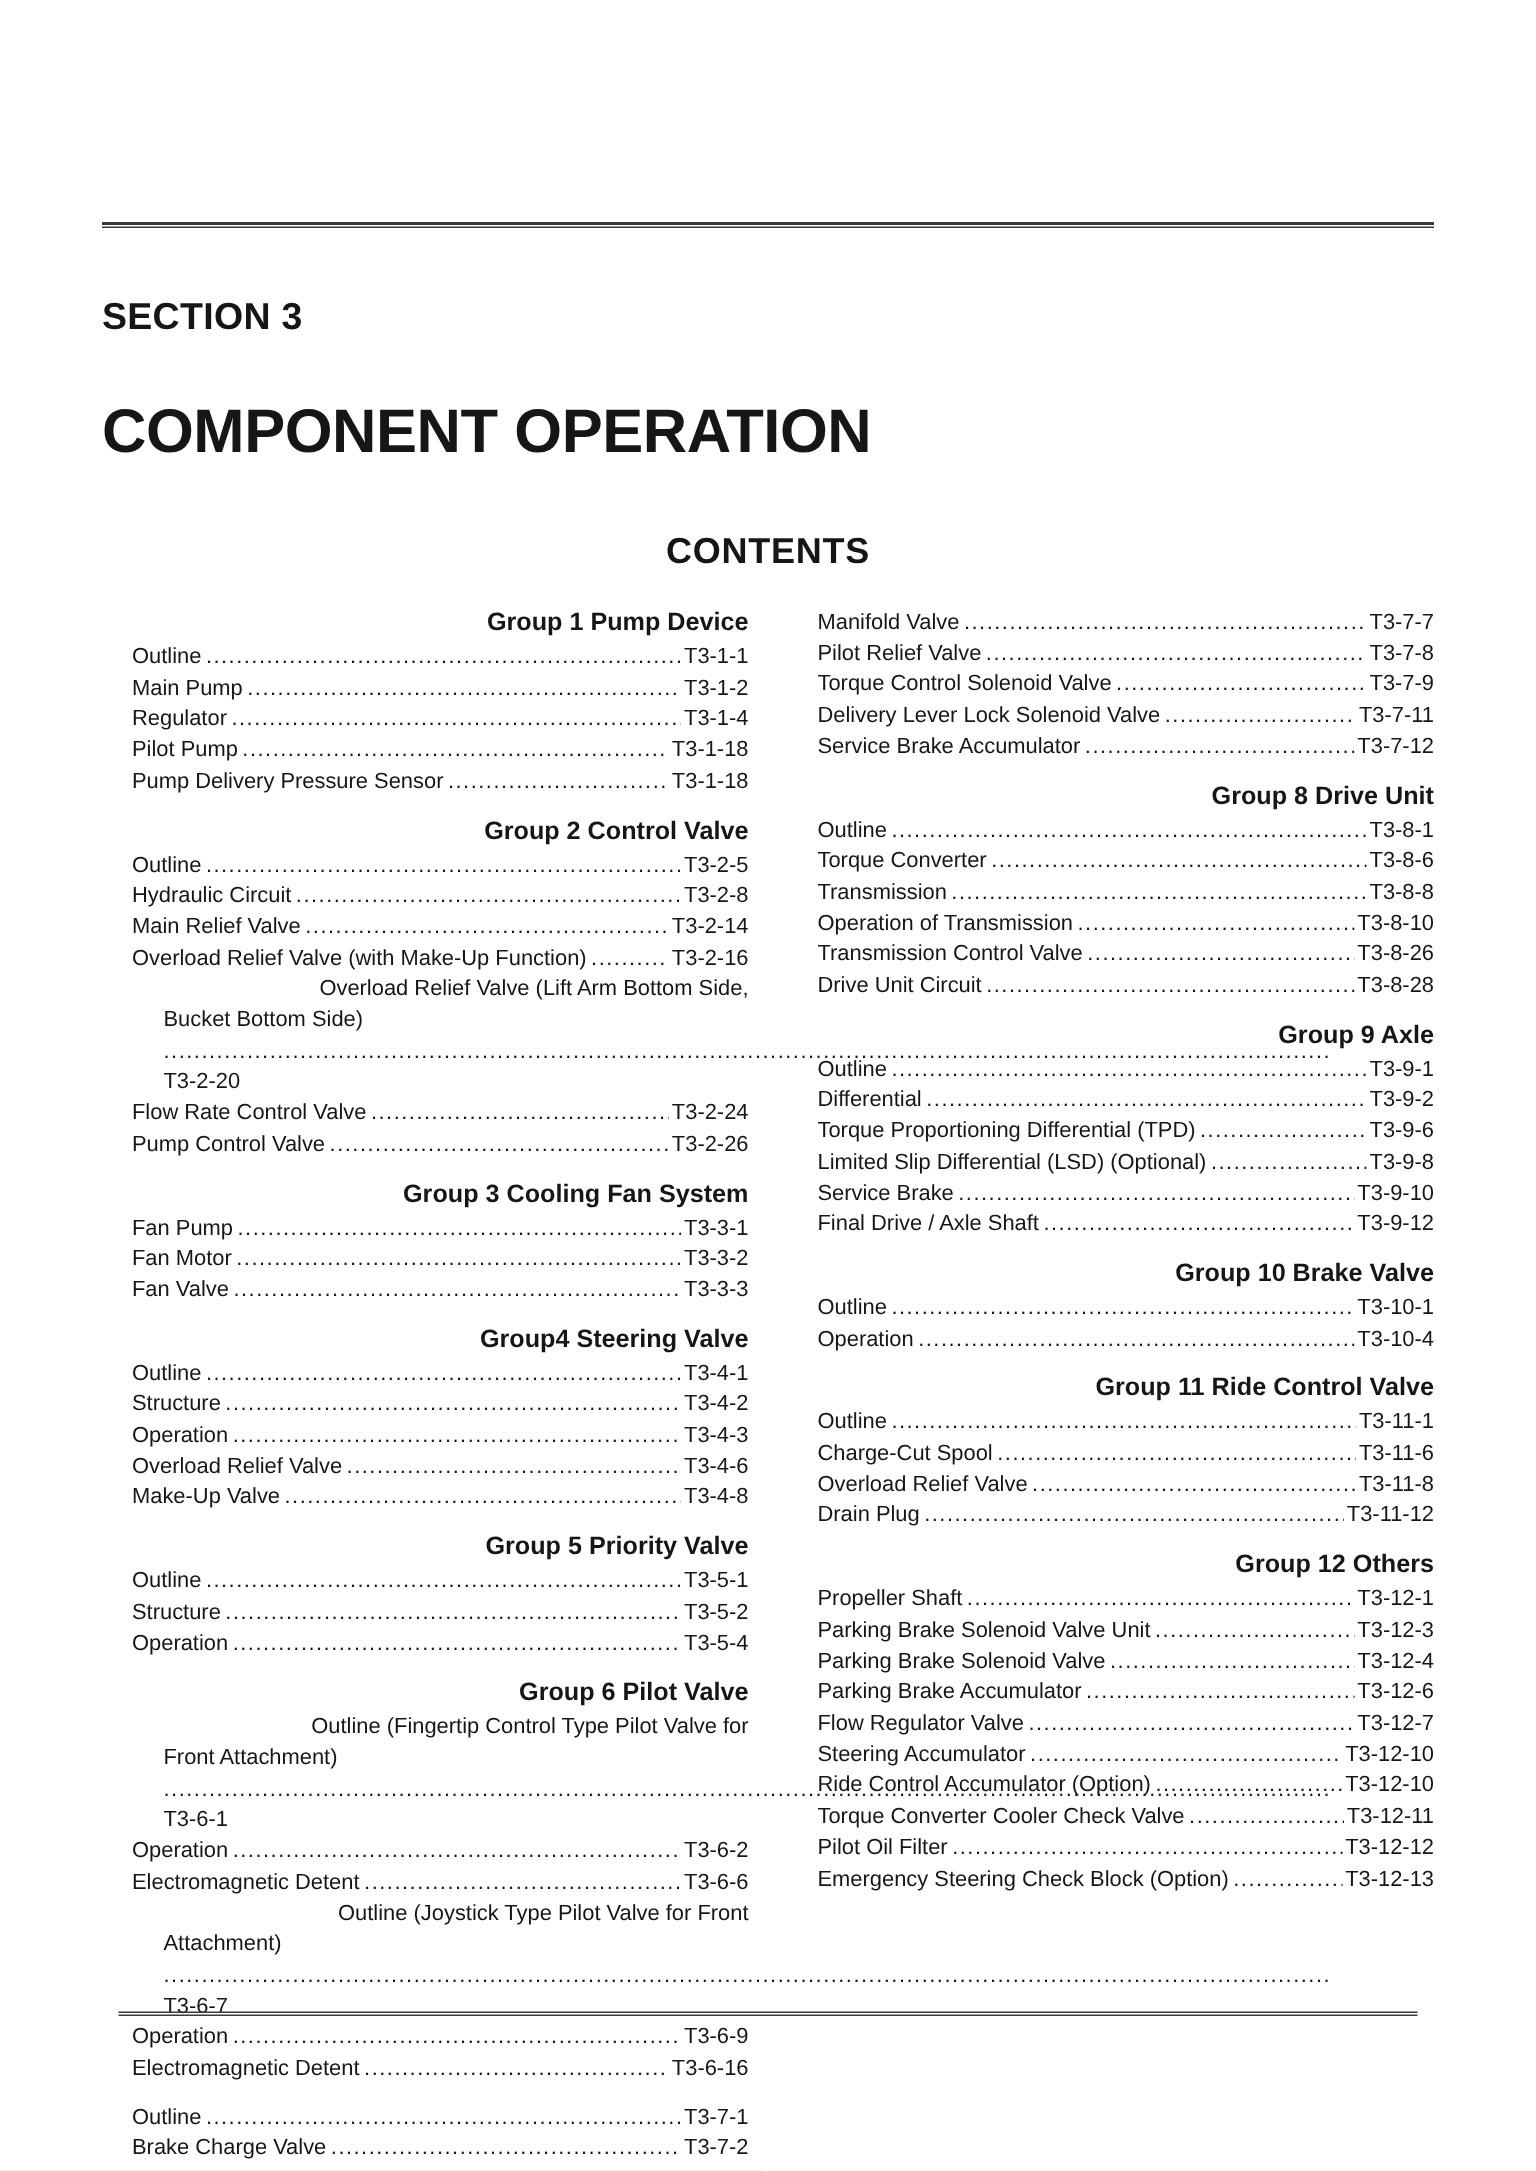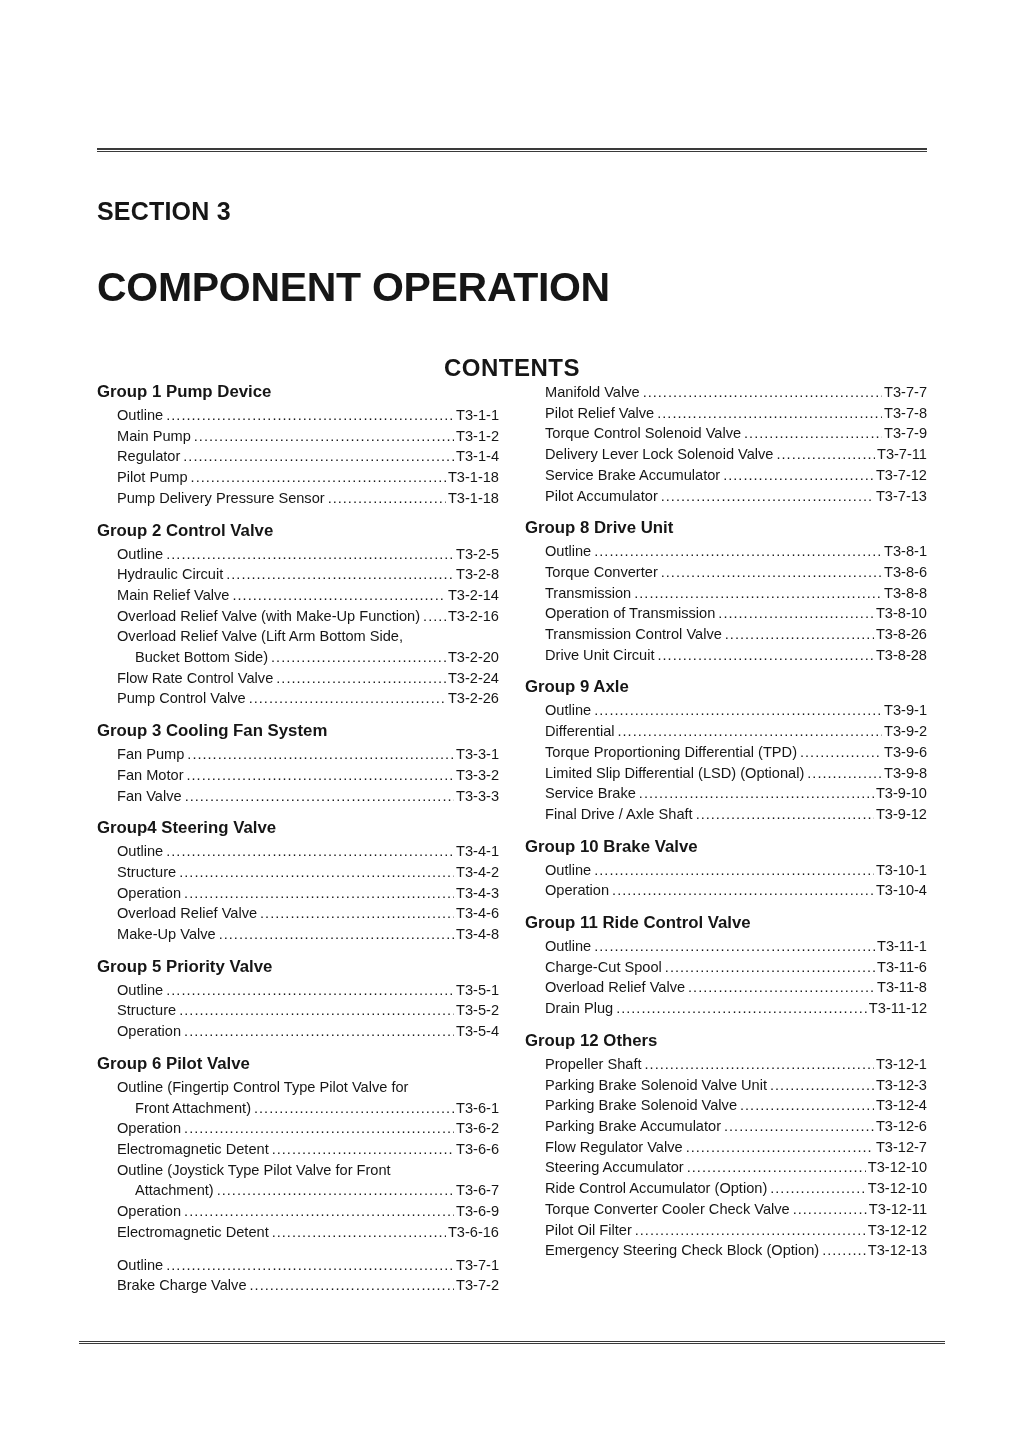--- a/index.html
+++ b/index.html
@@ -6,21 +6,21 @@
   html, body { background: #e8e8e8; }
   body { font-family: "Liberation Sans", sans-serif; color: #161616; }
   .page {
     position: relative;
     width: 1024px;
     height: 1447px;
     background: #ffffff;
     margin: 0 auto;
     overflow: hidden;
   }
-  .content { padding: 0 97px; }
+  .content { padding: 0 68px; }
 
   .rule-top {
     margin-top: 148px;
     height: 4px;
     border-top: 2.5px solid #3a3a3a;
     border-bottom: 1.5px solid #3a3a3a;
   }
   .rule-bottom {
     position: absolute;
     left: 79px;
@@ -45,22 +45,24 @@
   }
   .contents-label {
     margin-top: 43px;
     text-align: center;
     font-size: 24px;
     font-weight: bold;
     letter-spacing: 0.5px;
   }
 
   .toc-columns {
+    margin-top: 23px;
     display: flex;
     gap: 26px;
+    text-align: right;
   }
   .toc-col { flex: 1 1 0; min-width: 0; }
 
   .toc-group { margin-top: 12px; }
   .toc-col > .toc-group:first-child { margin-top: 0; }
 
   .group-heading {
     font-size: 16.8px;
     font-weight: bold;
     line-height: 20px;
@@ -71,21 +73,21 @@
   .toc-entry {
     padding-left: 20px;
     font-size: 14.6px;
     line-height: 20.7px;
   }
   .entry-line { white-space: nowrap; }
   .entry-row {
     display: flex;
     align-items: baseline;
   }
-  .entry-row.wrapped { padding-left: 18px; }
+  .entry-row.wrapped { padding-left: 18px; flex-direction: column; }
   .entry-label { white-space: nowrap; }
   .dots {
     flex: 1 1 auto;
     min-width: 8px;
     overflow: hidden;
     white-space: nowrap;
     margin: 0 2px 0 3px;
   }
   .dots::after {
     content: "..........................................................................................................................................................";
@@ -375,27 +377,20 @@
                 <span class="entry-page">T3-7-11</span>
               </div>
             </div>
             <div class="toc-entry">
               <div class="entry-row">
                 <span class="entry-label">Service Brake Accumulator</span>
                 <span class="dots"></span>
                 <span class="entry-page">T3-7-12</span>
               </div>
             </div>
-            <div class="toc-entry">
-              <div class="entry-row">
-                <span class="entry-label">Pilot Accumulator</span>
-                <span class="dots"></span>
-                <span class="entry-page">T3-7-13</span>
-              </div>
-            </div>
           </div>
           <div class="toc-group">
             <div class="group-heading">Group 8 Drive Unit</div>
             <div class="toc-entry">
               <div class="entry-row">
                 <span class="entry-label">Outline</span>
                 <span class="dots"></span>
                 <span class="entry-page">T3-8-1</span>
               </div>
             </div>

